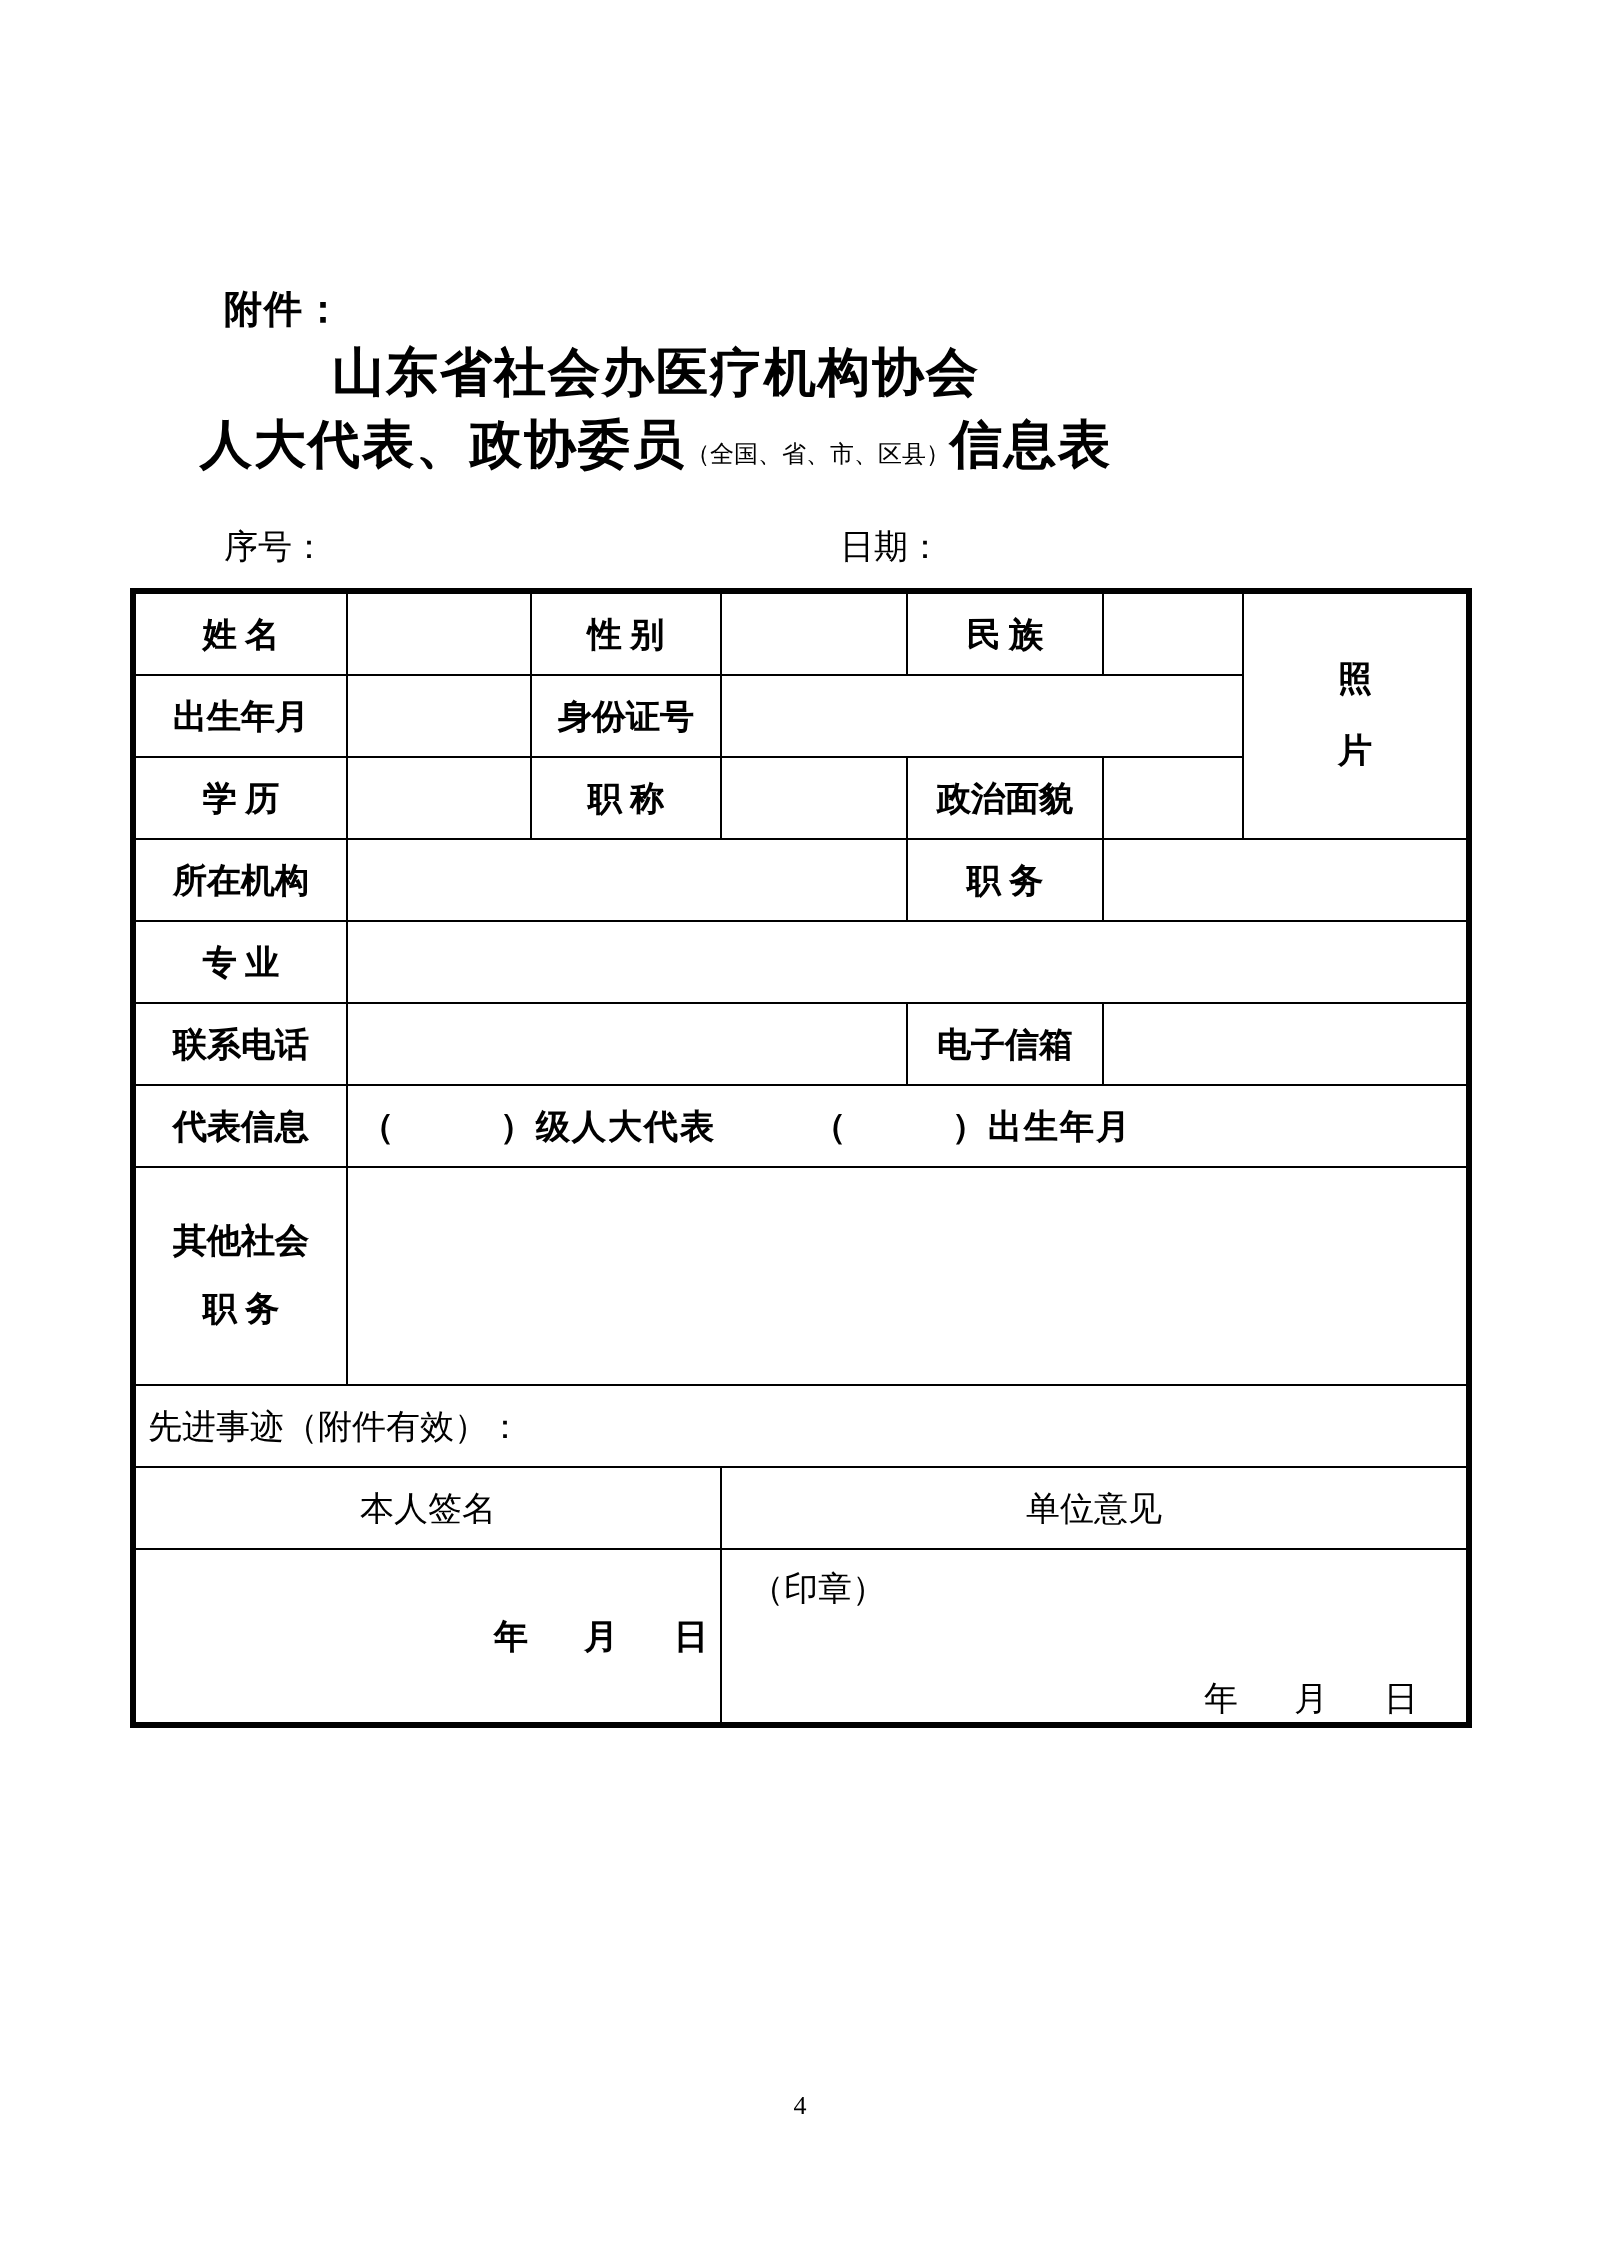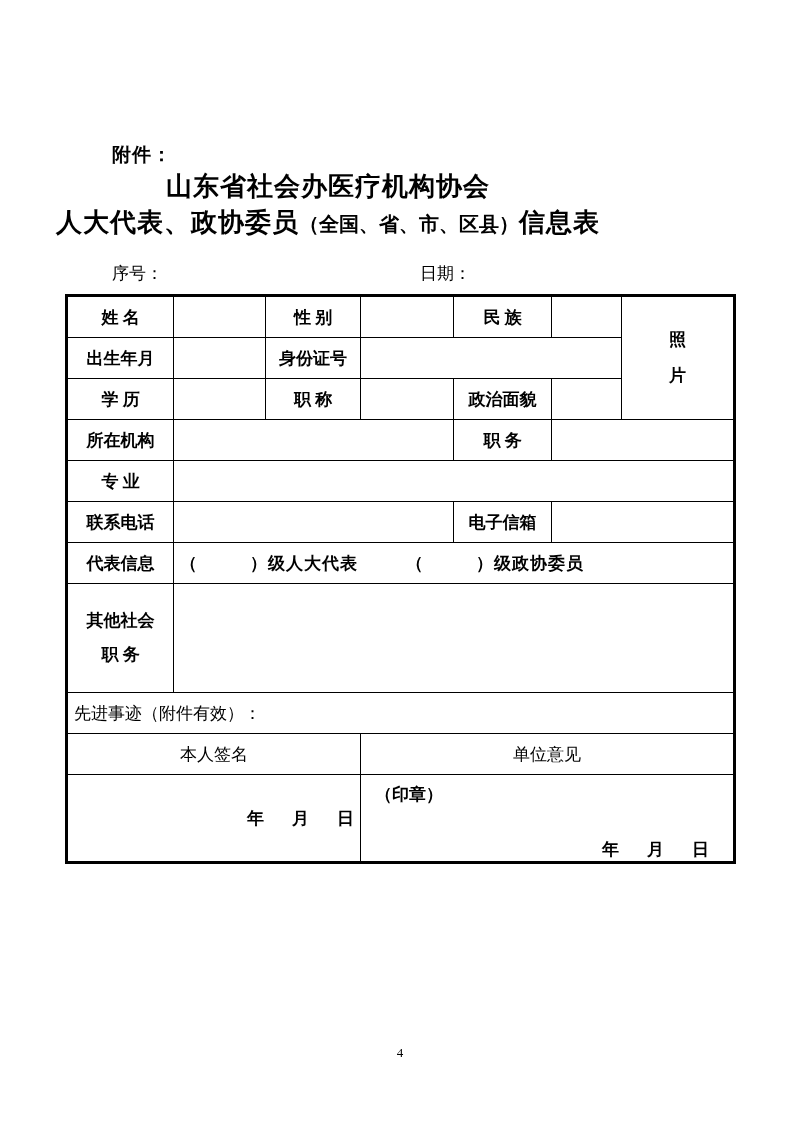--- a/index.html
+++ b/index.html
@@ -43,22 +43,22 @@
     line-height: 34px;
   }
   .title-line2 {
     font-size: 26px;
     font-weight: bold;
     letter-spacing: 1px;
     line-height: 38px;
     white-space: nowrap;
   }
   .title-line2 .small {
-    font-size: 20px;
-    font-weight: bold;
+    font-size: 12px;
+    font-weight: normal;
     letter-spacing: 0px;
   }
   .meta-row {
     position: absolute;
     left: 112px;
     top: 262px;
     width: 620px;
     font-size: 17px;
   }
   .meta-row .serial {
@@ -134,21 +134,21 @@
     padding-right: 20px;
     padding-bottom: 8px;
     font-weight: bold;
     font-size: 17px;
   }
   .sign-body-right {
     vertical-align: top;
     height: 128px;
     position: relative;
     font-size: 17px;
-    font-weight: bold;
+    font-weight: normal;
   }
   .seal-text {
     display: block;
     padding-top: 8px;
     padding-left: 8px;
   }
   .ymd-right {
     display: block;
     text-align: right;
     padding-right: 18px;
@@ -233,21 +233,21 @@
       </tr>
       <tr>
         <td class="lbl outer-l">联系电话</td>
         <td colspan="3"></td>
         <td class="lbl">电子信箱</td>
         <td colspan="2" class="outer-r"></td>
       </tr>
       <tr>
         <td class="lbl outer-l">代表信息</td>
         <td colspan="6" class="rep-info outer-r">
-          <span>（</span><span class="gap"></span><span>）级人大代表</span><span class="gap2"></span><span>（</span><span class="gap"></span><span>）级政协委员</span>
+          <span>（</span><span class="gap"></span><span>）级人大代表</span><span class="gap2"></span><span>（</span><span class="gap"></span><span>）出生年月</span>
         </td>
       </tr>
       <tr>
         <td class="twoline outer-l" style="height:108px">
           <div>其他社会</div>
           <div>职  务</div>
         </td>
         <td colspan="6" class="outer-r"></td>
       </tr>
       <tr>

